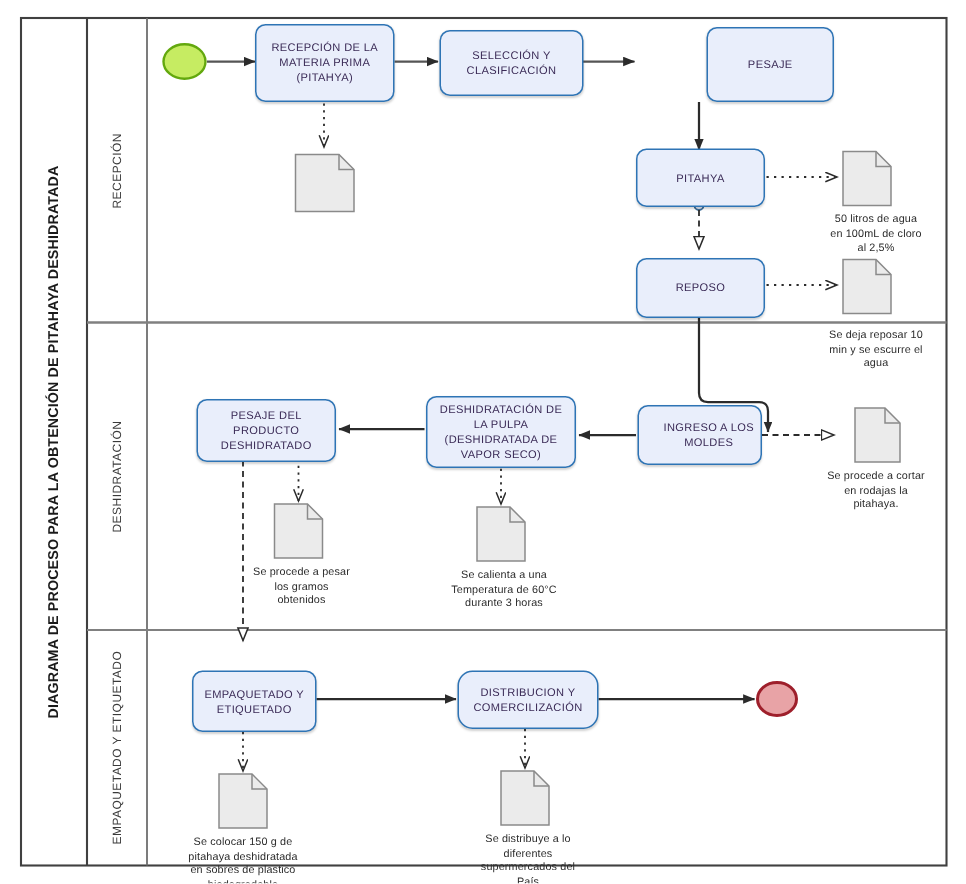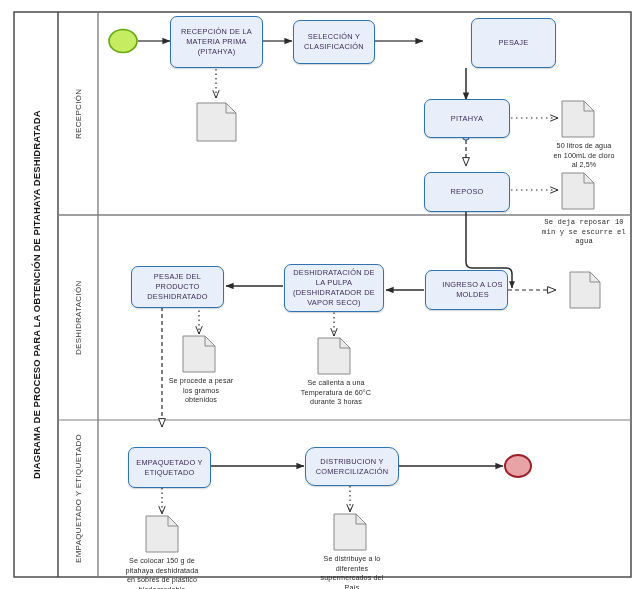--- a/index.html
+++ b/index.html
@@ -68,21 +68,20 @@
     color: #2b2b2b;
     letter-spacing: 0.1px;
   }
   .free-caption {
     position: absolute;
     text-align: center;
     font-size: 7.2px;
     line-height: 1.35;
     color: #2b2b2b;
     letter-spacing: 0.1px;
-    font-family: Liberation Mono, monospace;
   }
 </style>
 </head>
 <body>
 
 <div id="stage">
 
   <svg width="644" height="589">
     <defs>
       <marker id="arrowSolid" markerWidth="9" markerHeight="9" refX="7.6" refY="3.2" orient="auto" markerUnits="userSpaceOnUse">
@@ -188,36 +187,39 @@
     </g>
   </svg>
 
   <div id="diagram-title" class="lane-title" style="left:14px; top:12px; width:44px; height:565px;">DIAGRAMA DE PROCESO PARA LA OBTENCIÓN DE PITAHAYA DESHIDRATADA</div>
 
   <div class="lane-title lane-label" style="left:58px; top:12px; width:40px; height:203px;">RECEPCIÓN</div>
   <div class="lane-title lane-label" style="left:58px; top:215px; width:40px; height:205px;">DESHIDRATACIÓN</div>
   <div class="lane-title lane-label" style="left:58px; top:420px; width:40px; height:157px;">EMPAQUETADO Y ETIQUETADO</div>
 
   <div class="task-box" style="left:170px; top:16px; width:93px; height:52px;">RECEPCIÓN DE LA MATERIA PRIMA (PITAHYA)</div>
-  <div class="task-box" style="left:293px; top:20px; width:82px; height:44px;">SELECCIÓN Y CLASIFICACIÓN</div>
+  <div class="task-box" style="left:293px; top:20px; width:96px; height:44px;">SELECCIÓN Y CLASIFICACIÓN</div>
   <div class="task-box" style="left:424px; top:18px; width:85px; height:50px;margin-left:47px;">PESAJE</div>
   <div class="task-box" style="left:424px; top:99px; width:86px; height:39px;">PITAHYA</div>
   <div class="task-box" style="left:424px; top:172px; width:86px; height:40px;">REPOSO</div>
 
   <div class="note-caption" style="left: 528px; top: 141px; width: 112px; white-space: pre-line;">50 litros de agua
 en 100mL de cloro
 al 2,5%</div>
   <div class="free-caption" style="left: 528px; top: 218px; width: 112px; white-space: pre-line;">Se deja reposar 10
 min y se escurre el
 agua</div>
 
   <div class="task-box" style="left:425px; top:270px; width:83px; height:40px;padding-left:16px;">INGRESO A LOS MOLDES</div>
-  <div class="task-box" style="left:284px; top:264px; width:100px; height:48px;">DESHIDRATACIÓN DE LA PULPA (DESHIDRATADOR DE VAPOR SECO)</div>
+  <div class="task-box" style="left:284px; top:264px; width:100px; height:48px;">DESHIDRATACIÓN DE LA PULPA (DESHIDRATADA DE VAPOR SECO)</div>
   <div class="task-box" style="left:131px; top:266px; width:93px; height:42px;">PESAJE DEL PRODUCTO DESHIDRATADO</div>
 
+  <div class="note-caption" style="left: 530px; top: 312px; width: 108px; white-space: pre-line;">Se procede a cortar
+en rodajas la
+pitahaya.</div>
   <div class="note-caption" style="left: 282px; top: 378px; width: 108px; white-space: pre-line;">Se calienta a una
 Temperatura de 60°C
 durante 3 horas</div>
   <div class="note-caption" style="left: 147px; top: 376px; width: 108px; white-space: pre-line;">Se procede a pesar
 los gramos
 obtenidos</div>
 
   <div class="task-box" style="left:128px; top:447px; width:83px; height:41px;">EMPAQUETADO Y ETIQUETADO</div>
   <div class="task-box" style="left:305px; top:447px; width:94px; height:39px;border-radius:10px;">DISTRIBUCION Y COMERCILIZACIÓN</div>
 

